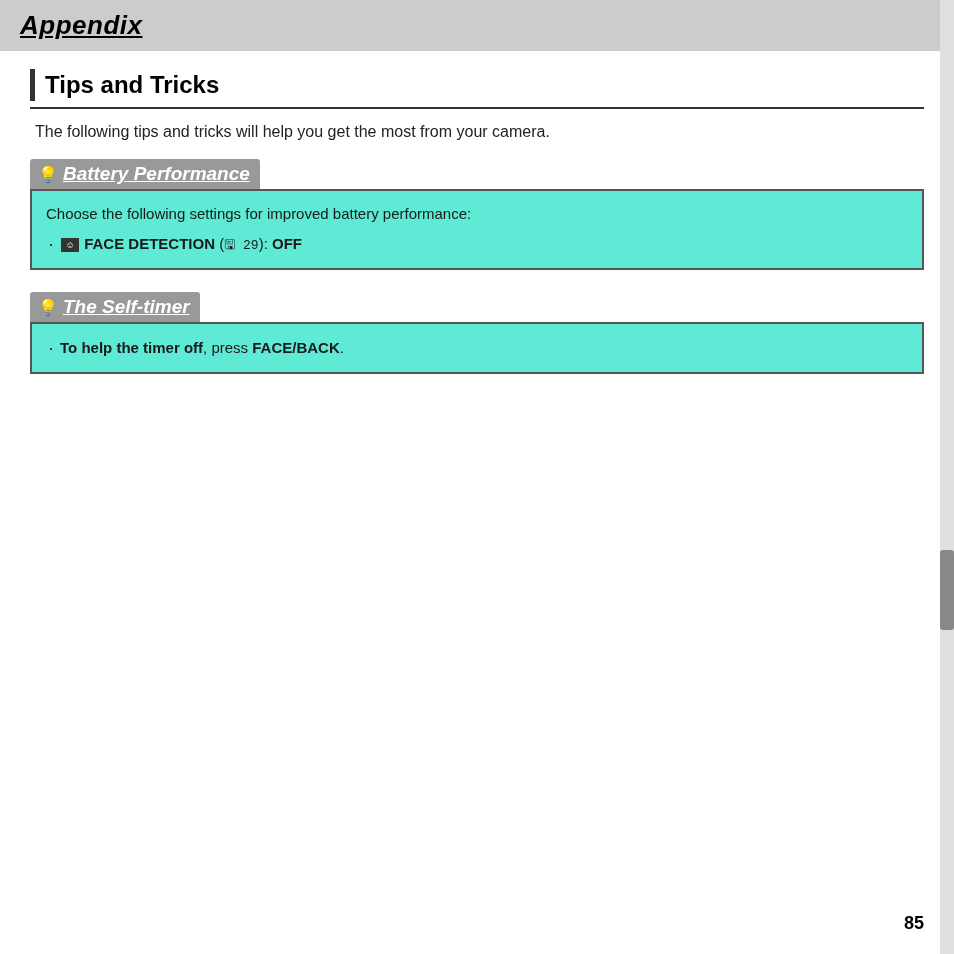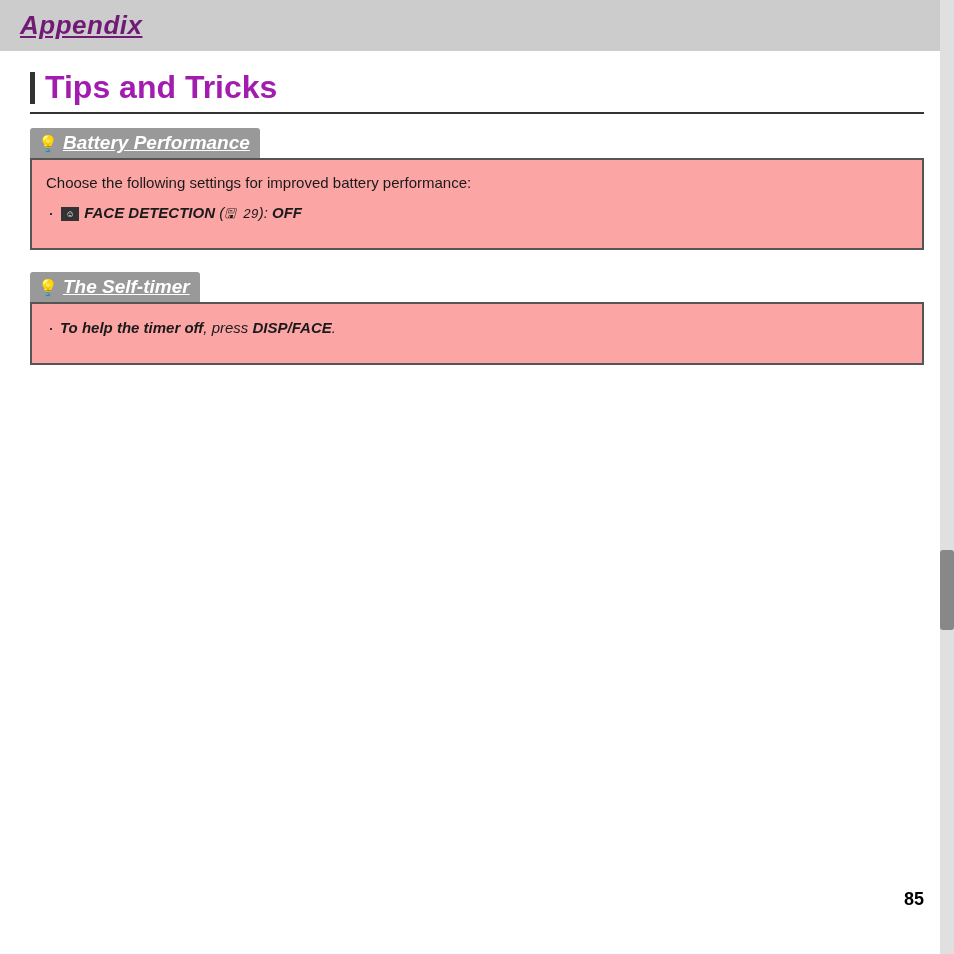--- a/index.html
+++ b/index.html
@@ -20,21 +20,21 @@
       background: #cccccc;
       padding: 10px 20px 10px 20px;
       display: flex;
       align-items: center;
     }
 
     .header-title {
       font-style: italic;
       font-weight: bold;
       font-size: 26px;
-      color: #701a75;
+      color: #000000;
       text-decoration: underline;
       letter-spacing: 0.5px;
     }
 
     
     .main-content {
       padding: 18px 30px 18px 30px;
     }
 
     
@@ -48,23 +48,23 @@
 
     .section-heading-bar {
       width: 5px;
       background: #333;
       height: 32px;
       margin-right: 10px;
       flex-shrink: 0;
     }
 
     .section-heading-text {
-      font-size: 32px;
-      font-weight: bold;
-      color: #a21caf;
+      font-size: 24px;
+      font-weight: bold;
+      color: #000000;
     }
 
     .section-intro {
       font-size: 16px;
       color: #222;
       margin-bottom: 18px;
       padding-left: 5px;
     }
 
     
@@ -87,43 +87,42 @@
       font-size: 19px;
       font-weight: bold;
       font-style: italic;
       color: #fff;
       text-decoration: underline;
     }
 
     
     .tip-box {
       border: 2px solid #555;
-      padding: 12px 14px 23px 14px;
+      padding: 12px 14px 12px 14px;
       margin-bottom: 22px;
-      background: #fca5a5;
+      background: #5eead4;
     }
 
     .tip-box p {
       font-size: 15px;
       margin-bottom: 6px;
       line-height: 1.5;
     }
 
     .tip-box ul {
       list-style: none;
       padding: 0;
       margin: 0;
     }
 
     .tip-box ul li {
       font-size: 15px;
       line-height: 1.6;
       padding-left: 14px;
       position: relative;
-      font-style: italic;
     }
 
     .tip-box ul li::before {
       content: '·';
       position: absolute;
       left: 2px;
       font-size: 18px;
       line-height: 1.4;
     }
 
@@ -150,21 +149,21 @@
       font-weight: bold;
     }
 
     .tip-section-wrapper {
       margin-bottom: 20px;
     }
 
     
     .page-number {
       position: absolute;
-      bottom: 44px;
+      bottom: 20px;
       right: 30px;
       font-size: 18px;
       font-weight: bold;
       color: #000;
     }
 
     
     .scrollbar {
       position: absolute;
       right: 0;
@@ -191,20 +190,21 @@
   <span class="header-title">Appendix</span>
 </div>
 
 <div class="main-content">
 
   <div class="section-heading">
     <div class="section-heading-bar"></div>
     <span class="section-heading-text">Tips and Tricks</span>
   </div>
 
+  <p class="section-intro">The following tips and tricks will help you get the most from your camera.</p>
 
   <div class="tip-section-wrapper">
     <div class="tip-header">
       <span class="tip-icon">💡</span>
       <span class="tip-header-text">Battery Performance</span>
     </div>
     <div class="tip-box">
       <p>Choose the following settings for improved battery performance:</p>
       <ul>
         <li>
@@ -217,21 +217,21 @@
   </div>
 
   <div class="tip-section-wrapper">
     <div class="tip-header">
       <span class="tip-icon">💡</span>
       <span class="tip-header-text">The Self-timer</span>
     </div>
     <div class="tip-box">
       <ul>
         <li>
-          <span class="bold-text">To help the timer off</span><span>, press <span class="bold-text">DISP/FACE</span>.</span>
+          <span class="bold-text">To help the timer off</span><span>, press <span class="bold-text">FACE/BACK</span>.</span>
         </li>
       </ul>
     </div>
   </div>
 
 </div>
 
 <div class="page-number">85</div>
 
 <div class="scrollbar">

